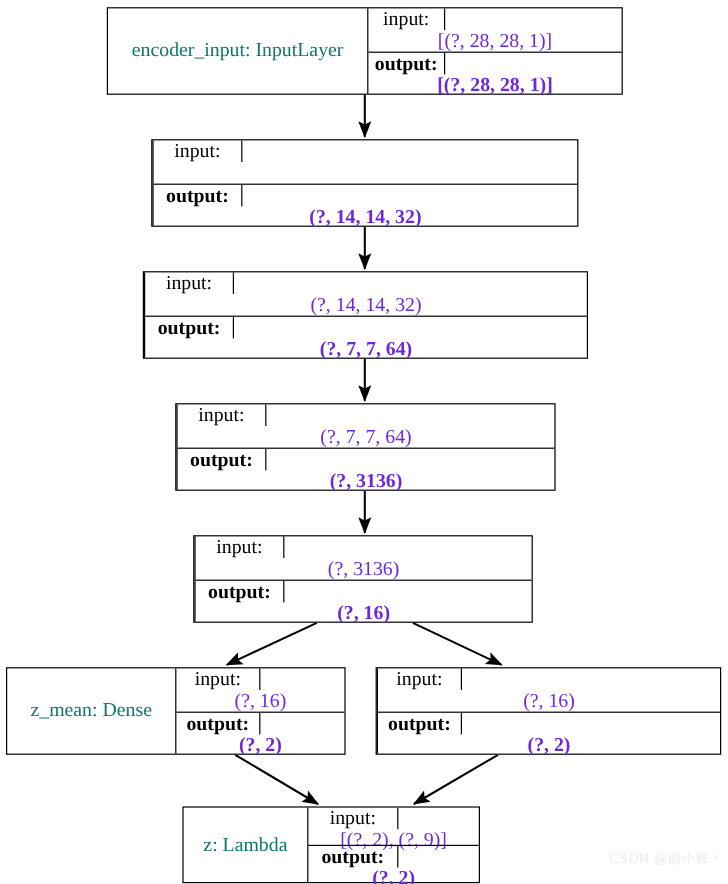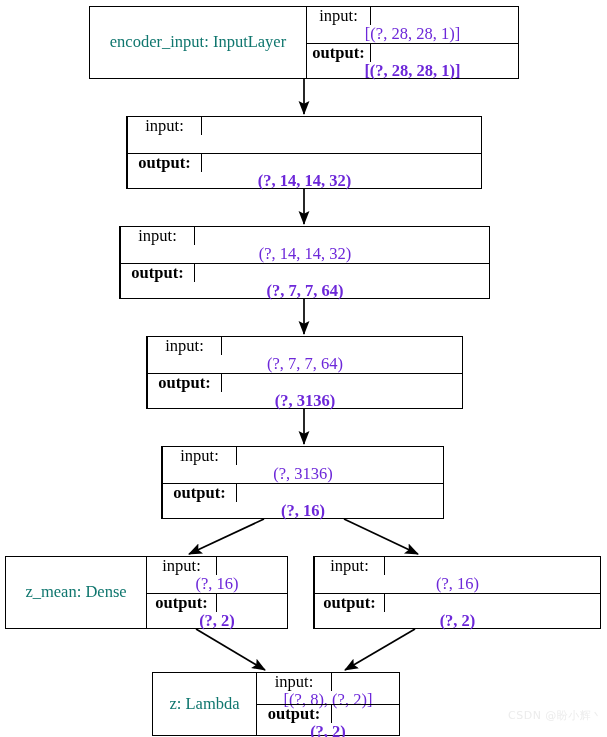--- a/index.html
+++ b/index.html
@@ -194,21 +194,21 @@
           <div class="io-label" style="width: 70px;">output:</div>
           <div class="io-shape">(?, 2)</div>
         </div>
       </div>
     </div>
     <div class="node" style="left: 152px; top: 672px; width: 248px; height: 64px; border-color: rgb(0, 0, 0); text-align: center;">
       <div class="node-name" style="width: 103px;">z: Lambda</div>
       <div class="node-io">
         <div class="io-row">
           <div class="io-label" style="width: 75px;">input:</div>
-          <div class="io-shape">[(?, 8), (?, 2)]</div>
+          <div class="io-shape">[(?, 2), (?, 9)]</div>
         </div>
         <div class="io-row second">
           <div class="io-label" style="width: 75px;">output:</div>
           <div class="io-shape">(?, 2)</div>
         </div>
       </div>
     </div>
   </div>
 
 <div class="watermark" style="left: 508px; top: 708px; color: rgb(236, 236, 236);">CSDN @盼小辉丶</div>

